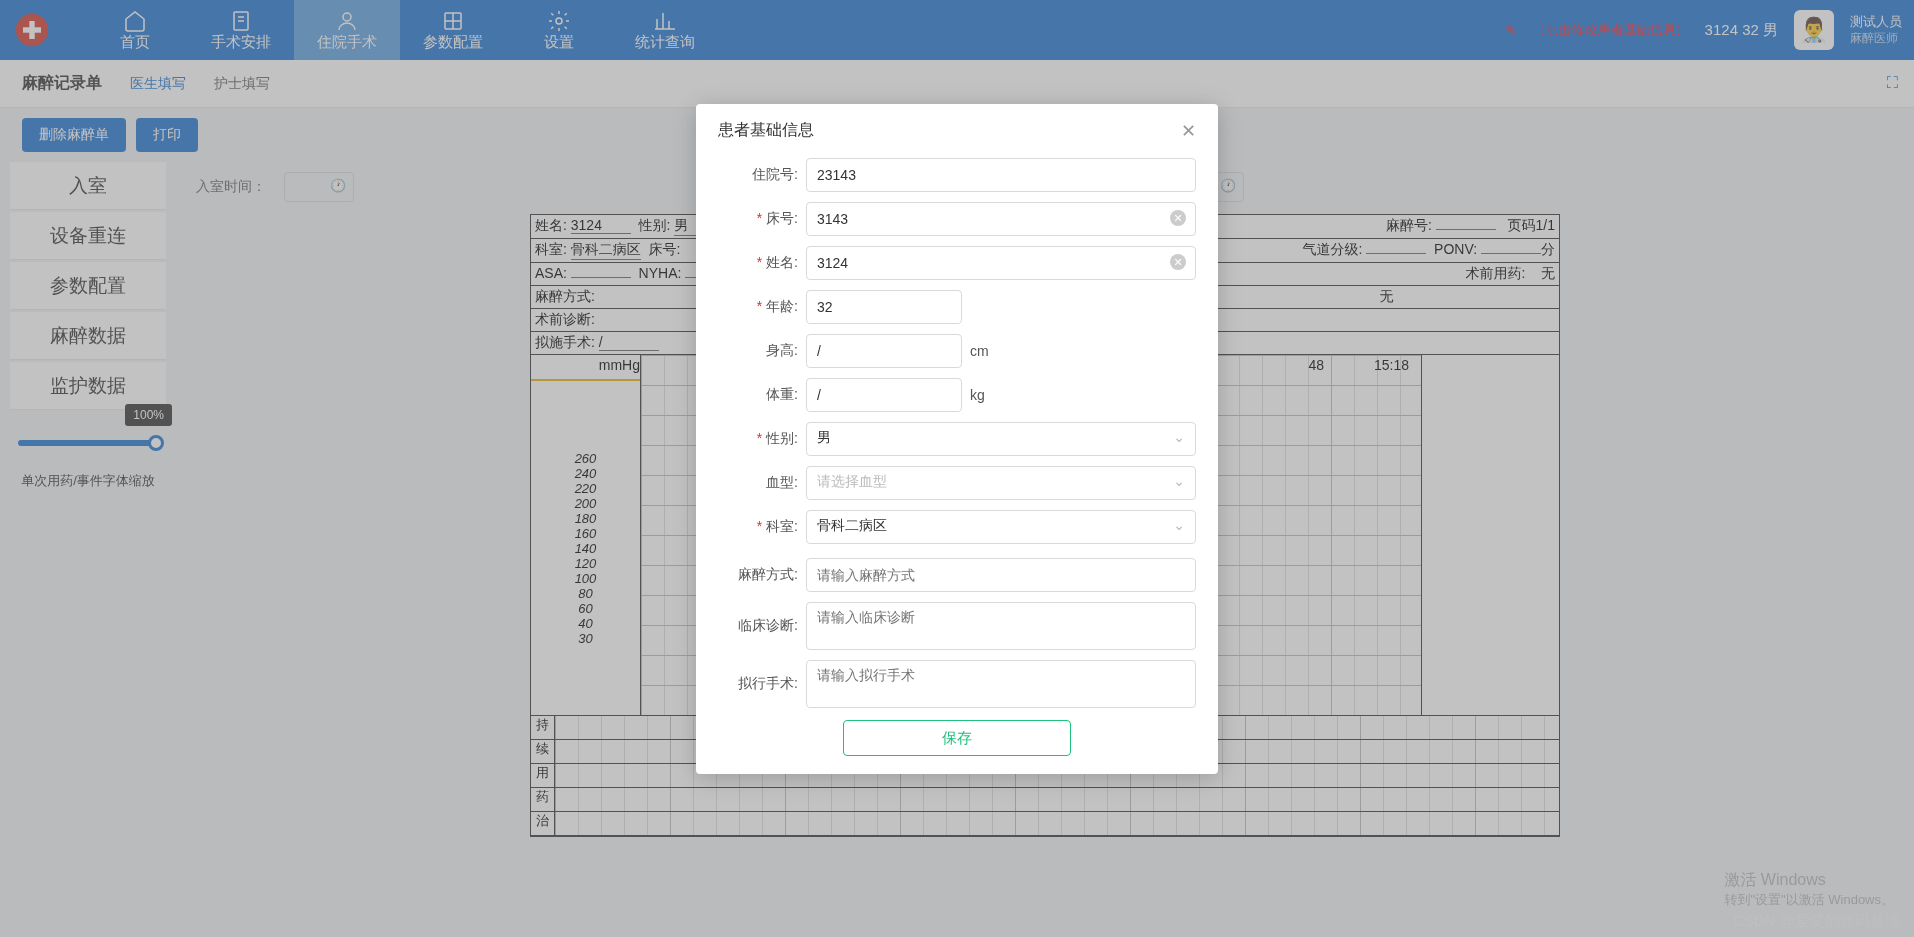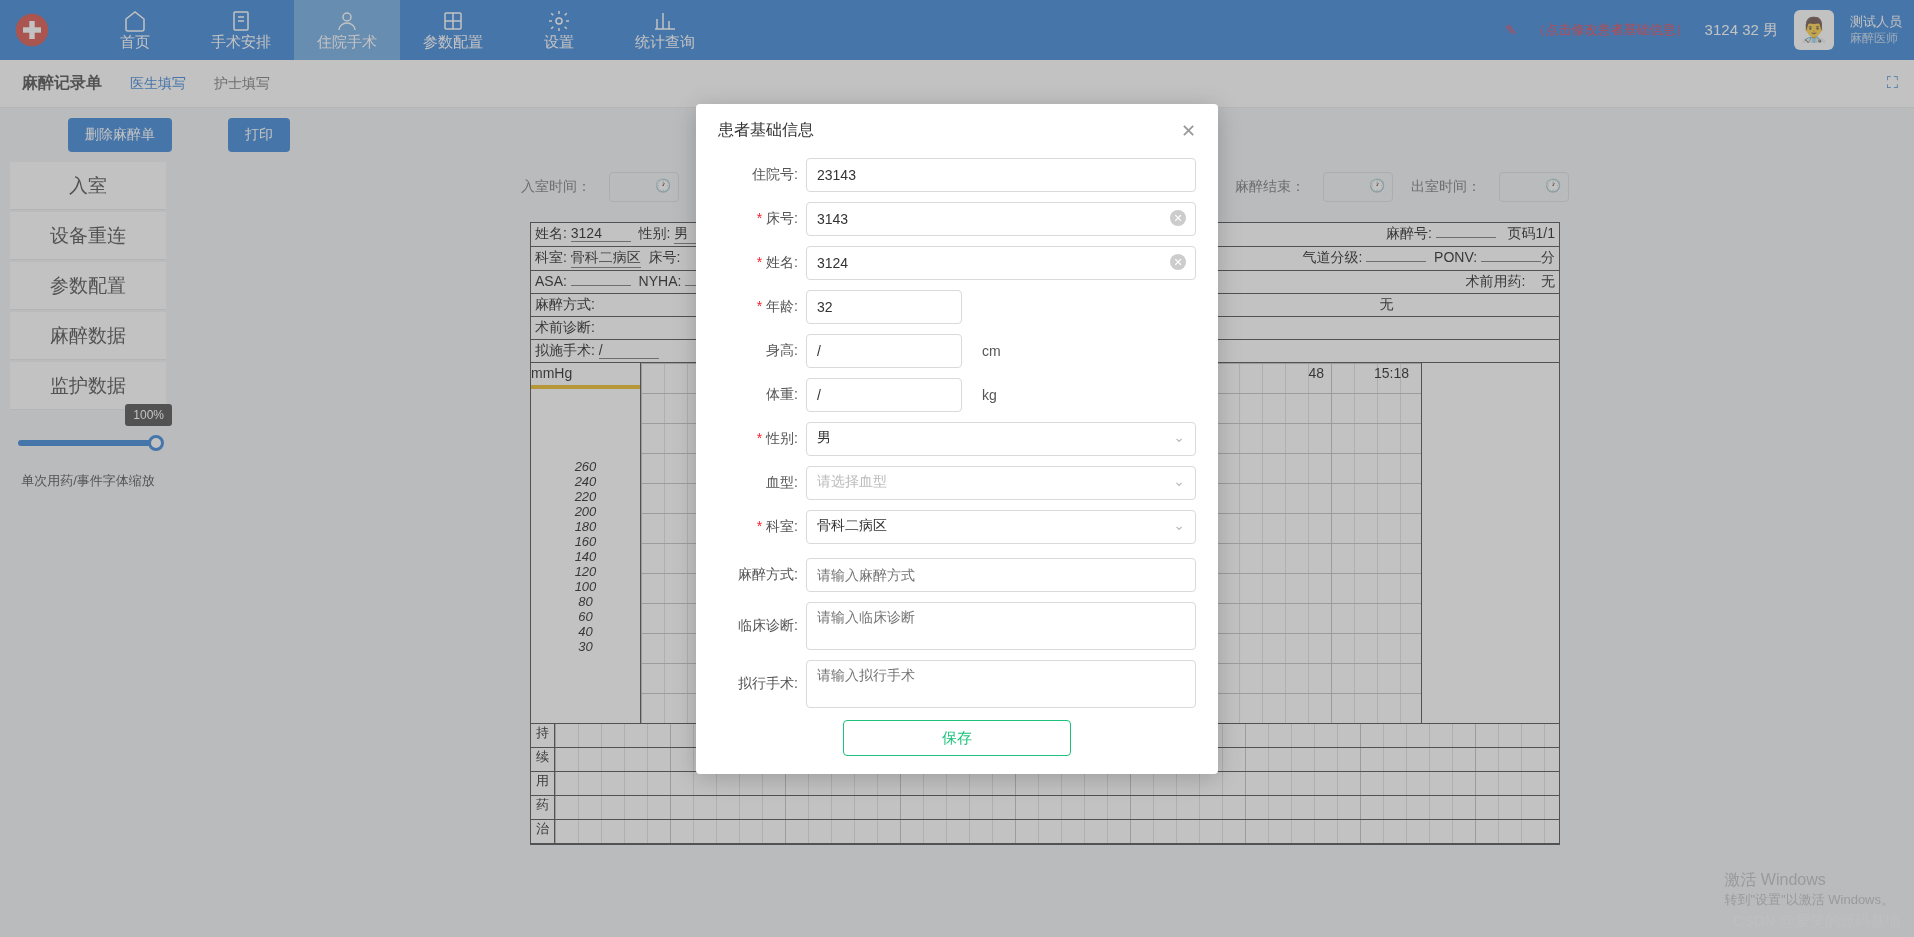--- a/index.html
+++ b/index.html
@@ -23,47 +23,47 @@
 
 
 .sub-header { height: 48px; background: #fff; display: flex; align-items: center; padding: 0 22px; border-bottom: 1px solid #e8e8e8; gap: 28px; position: relative; }
 .sub-title { font-size: 16px; font-weight: 600; color: #333; }
 .sub-tab { font-size: 14px; color: #666; cursor: pointer; }
 .sub-tab.active { color: #1e74d2; }
 .expand-icon { position: absolute; right: 16px; top: 14px; color: #1e74d2; cursor: pointer; }
 
 
 .action-bar { padding: 10px 22px; display: flex; gap: 10px; }
-.btn { padding: 7px 16px; border-radius: 4px; font-size: 14px; cursor: pointer; border: 1px solid transparent; margin-left: 46px; }
+.btn { padding: 7px 16px; border-radius: 4px; font-size: 14px; cursor: pointer; border: 1px solid transparent; }
 .btn-primary { background: #1e74d2; color: #fff; }
 
 
 .main { display: flex; height: calc(100% - 148px); }
 .side-panel { width: 176px; padding: 0 10px; }
 .side-item { height: 48px; display: flex; align-items: center; justify-content: center; font-size: 19px; color: #333; border-bottom: 1px solid #e8e8e8; cursor: pointer; background: #fff; margin-bottom: 2px; font-family: Liberation Serif, serif; }
 .slider-wrap { margin-top: 30px; position: relative; padding: 0 8px; }
 .slider-tip { position: absolute; right: -6px; top: -36px; background: #333; color: #fff; font-size: 12px; padding: 4px 8px; border-radius: 3px; }
 .slider { width: 100%; height: 6px; background: #1e74d2; border-radius: 3px; position: relative; }
 .slider-handle { position: absolute; right: -6px; top: -5px; width: 16px; height: 16px; border: 3px solid #1e74d2; background: #fff; border-radius: 50%; }
 .slider-label { font-size: 13px; color: #333; text-align: center; margin-top: 26px; }
 
 .content { flex: 1; padding: 10px 20px; overflow: auto; }
-.time-row { display: flex; align-items: center; gap: 18px; font-size: 14px; color: #666; justify-content: center; margin-bottom: 20px; }
+.time-row { display: flex; align-items: center; gap: 18px; font-size: 14px; color: #666; margin-bottom: 12px; }
 .time-input { width: 70px; height: 30px; border: 1px solid #d9d9d9; border-radius: 4px; position: relative; }
 .time-input::after { content: "🕐"; position: absolute; right: 6px; top: 5px; font-size: 13px; color: #bbb; }
 
 .record-sheet { background: #fff; border: 1px solid #333; width: 1030px; margin: 0 auto; font-size: 14px; }
 .sheet-row { display: flex; border-bottom: 1px solid #333; }
 .sheet-cell { padding: 2px 4px; border-right: 1px solid #ccc; white-space: nowrap; }
 .sheet-cell:last-child { border-right: none; }
 .sheet-underline { border-bottom: 1px solid #666; min-width: 60px; display: inline-block; }
 
 .chart-area { display: flex; height: 360px; }
 .y-axis { width: 110px; border-right: 1px solid #333; display: flex; flex-direction: column; }
-.y-header { height: 26px; text-align: left; border-bottom: 4px solid #eab308; padding-top: 2px; }
+.y-header { height: 26px; text-align: right; border-bottom: 2px solid #eab308; padding-top: 2px; }
 .y-ticks { flex: 1; display: flex; flex-direction: column; justify-content: center; align-items: center; padding: 6px 0; font-size: 13px; font-style: italic; }
 .grid { flex: 1; position: relative;
   background-image:
     linear-gradient(#bbb 1px, transparent 1px),
     linear-gradient(90deg, #bbb 1px, transparent 1px),
     linear-gradient(#ddd 1px, transparent 1px),
     linear-gradient(90deg, #ddd 1px, transparent 1px);
   background-size: 115px 30px, 115px 30px, 23px 30px, 23px 30px;
 }
 .time-ticks { position: absolute; top: 2px; right: 10px; display: flex; gap: 50px; font-size: 14px; z-index: 2; }
@@ -85,21 +85,21 @@
 .modal-header { display: flex; justify-content: space-between; align-items: flex-start; padding: 16px 22px 12px; font-size: 16px; color: #333; }
 .modal-close { font-size: 18px; color: #999; cursor: pointer; }
 .modal-body { padding: 4px 22px 18px; }
 .form-row { display: flex; align-items: center; margin-bottom: 10px; }
 .form-label { width: 88px; text-align: right; padding-right: 8px; font-size: 14px; color: #555; }
 .req::before { content: "* "; color: #f5222d; }
 .form-input, .form-select, .form-textarea { border: 1px solid #d9d9d9; border-radius: 4px; padding: 6px 10px; font-size: 14px; color: #333; }
 .form-input { height: 34px; }
 .form-input.w-full, .form-select { flex: 1; }
 .form-input.w-sm { width: 156px; }
-.unit { margin-left: 20px; font-size: 14px; color: #555; }
+.unit { margin-left: 8px; font-size: 14px; color: #555; }
 .form-select { height: 34px; position: relative; background: #fff; }
 .form-select::after { content: "⌄"; position: absolute; right: 10px; top: 6px; color: #bbb; font-size: 14px; }
 .form-select.placeholder { color: #bbb; }
 .form-textarea { flex: 1; height: 48px; resize: none; }
 .clear-x { position: absolute; right: 10px; top: 8px; width: 16px; height: 16px; border-radius: 50%; background: #ccc; color: #fff; font-size: 11px; display: flex; align-items: center; justify-content: center; cursor: pointer; }
 .input-wrap { position: relative; flex: 1; display: flex; }
 .btn-save { display: block; margin: 12px auto 0; width: 228px; height: 36px; border: 1px solid #1ec27c; color: #1ec27c; background: #fff; border-radius: 4px; font-size: 15px; cursor: pointer; }
 
 
 .win-activate { position: fixed; right: 20px; bottom: 28px; color: #9a9a9a; font-size: 16px; text-align: left; z-index: 2000; }

